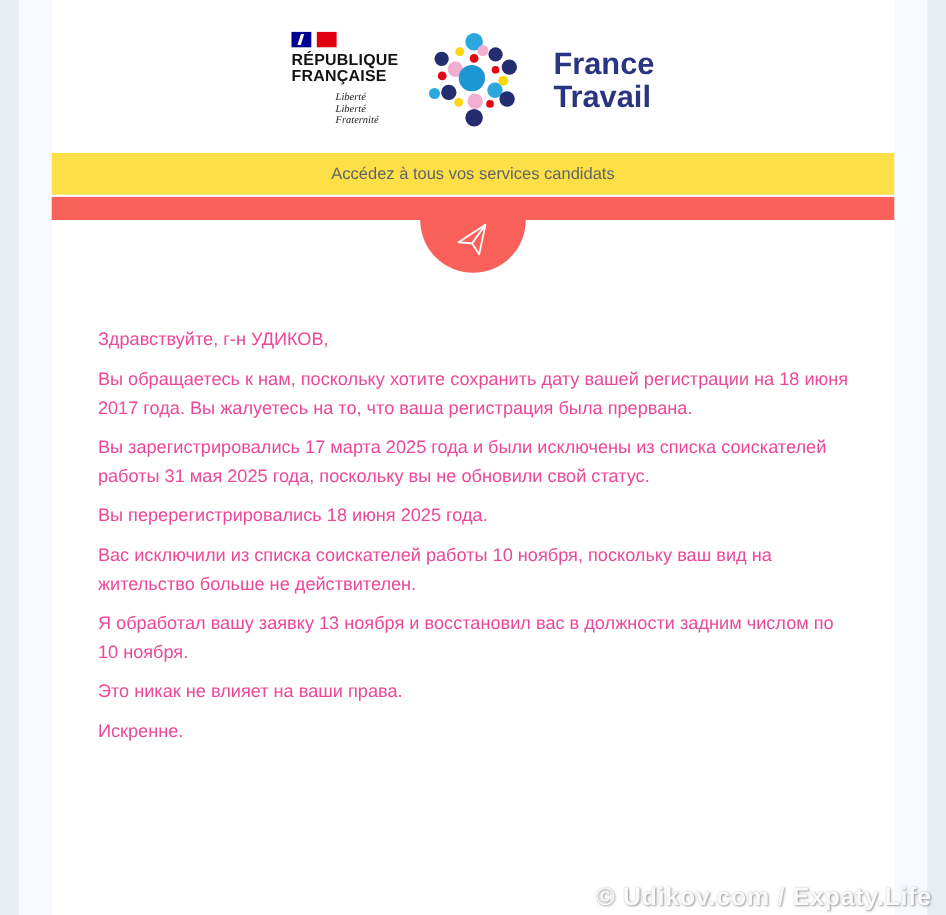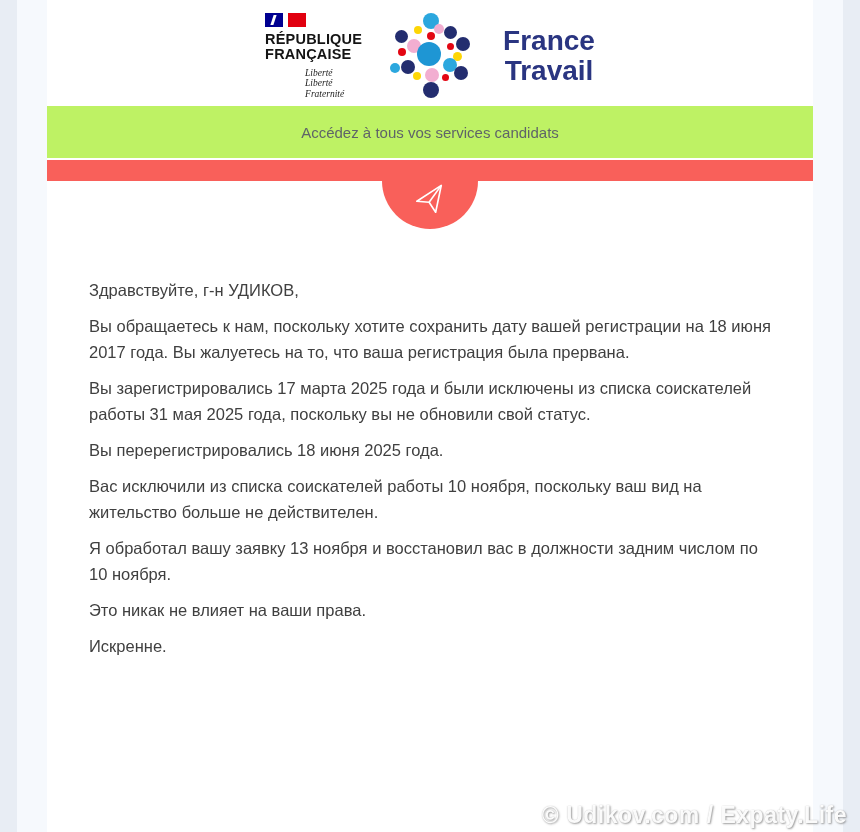--- a/index.html
+++ b/index.html
@@ -6,48 +6,48 @@
   body{
     width:860px;height:832px;
     background:#e8edf4;
     position:relative;overflow:hidden;
     font-family:"Liberation Sans",sans-serif;
   }
   .glow{position:absolute;left:17px;top:0;width:826px;height:832px;background:#f6f9fd;}
   .card{position:absolute;left:47px;top:0;width:766px;height:832px;background:#ffffff;}
 
   
-  .header{height:106px;display:flex;align-items:center;justify-content:center;gap:26px;box-sizing:border-box;padding-top:6px;}
+  .header{height:139px;display:flex;align-items:center;justify-content:center;gap:26px;box-sizing:border-box;padding-top:6px;}
   .rf-logo{width:96px;}
   .rf-flag{display:flex;gap:5px;margin-bottom:5px;}
   .rf-flag .blue{width:18px;height:14px;background:#000091;position:relative;overflow:hidden;}
   .rf-flag .blue i{position:absolute;left:7px;top:2px;width:3px;height:10px;background:#fff;transform:skewX(-18deg);display:block;}
   .rf-flag .red{width:18px;height:14px;background:#e1000f;}
   .rf-title{font-size:14.5px;line-height:15px;font-weight:700;color:#141414;letter-spacing:.2px;}
   .rf-motto{margin-top:6px;font-family:"Liberation Serif",serif;font-style:italic;font-size:9.5px;line-height:10.5px;color:#1c1c1c;margin-left:40px;}
   .ft-dots{position:relative;width:90px;height:90px;}
   .ft-dots i{position:absolute;display:block;border-radius:50%;}
-  .ft-name{font-size:28px;line-height:30px;font-weight:700;color:#2a3581;text-align:center;}
+  .ft-name{font-size:28px;line-height:30px;font-weight:700;color:#2a3581;}
 
   
-  .banner{height:52px;background:#bef264;display:flex;align-items:center;justify-content:center;}
+  .banner{height:38px;background:#fde047;display:flex;align-items:center;justify-content:center;}
   .banner span{font-size:15px;color:#5f6468;}
 
   
   .redbar{position:relative;height:21px;background:#f9605a;margin-top:2px;}
   .bulge{
     position:absolute;top:100%;left:50%;margin-left:-48px;
     width:96px;height:48px;background:#f9605a;
     border-bottom-left-radius:48px 48px;border-bottom-right-radius:48px 48px;
     display:flex;justify-content:center;
   }
   .bulge svg{margin-top:1px;transform:rotate(-8deg);}
 
   
-  .content{padding:96px 39px 0 42px;color:#404040;font-size:16.5px;line-height:26px;}
+  .content{padding:96px 39px 0 42px;color:#ec4899;font-size:16.5px;line-height:26px;}
   .content p{margin:0 0 10px 0;}
   .content .note{}
 
   
   .watermark{
     position:absolute;right:13px;bottom:3px;
     font-size:23px;font-weight:700;letter-spacing:.5px;
     color:rgba(255,255,255,.95);
     text-shadow:1px 1px 2px rgba(110,110,110,.65), 0 0 1px rgba(140,140,140,.5);
   }

